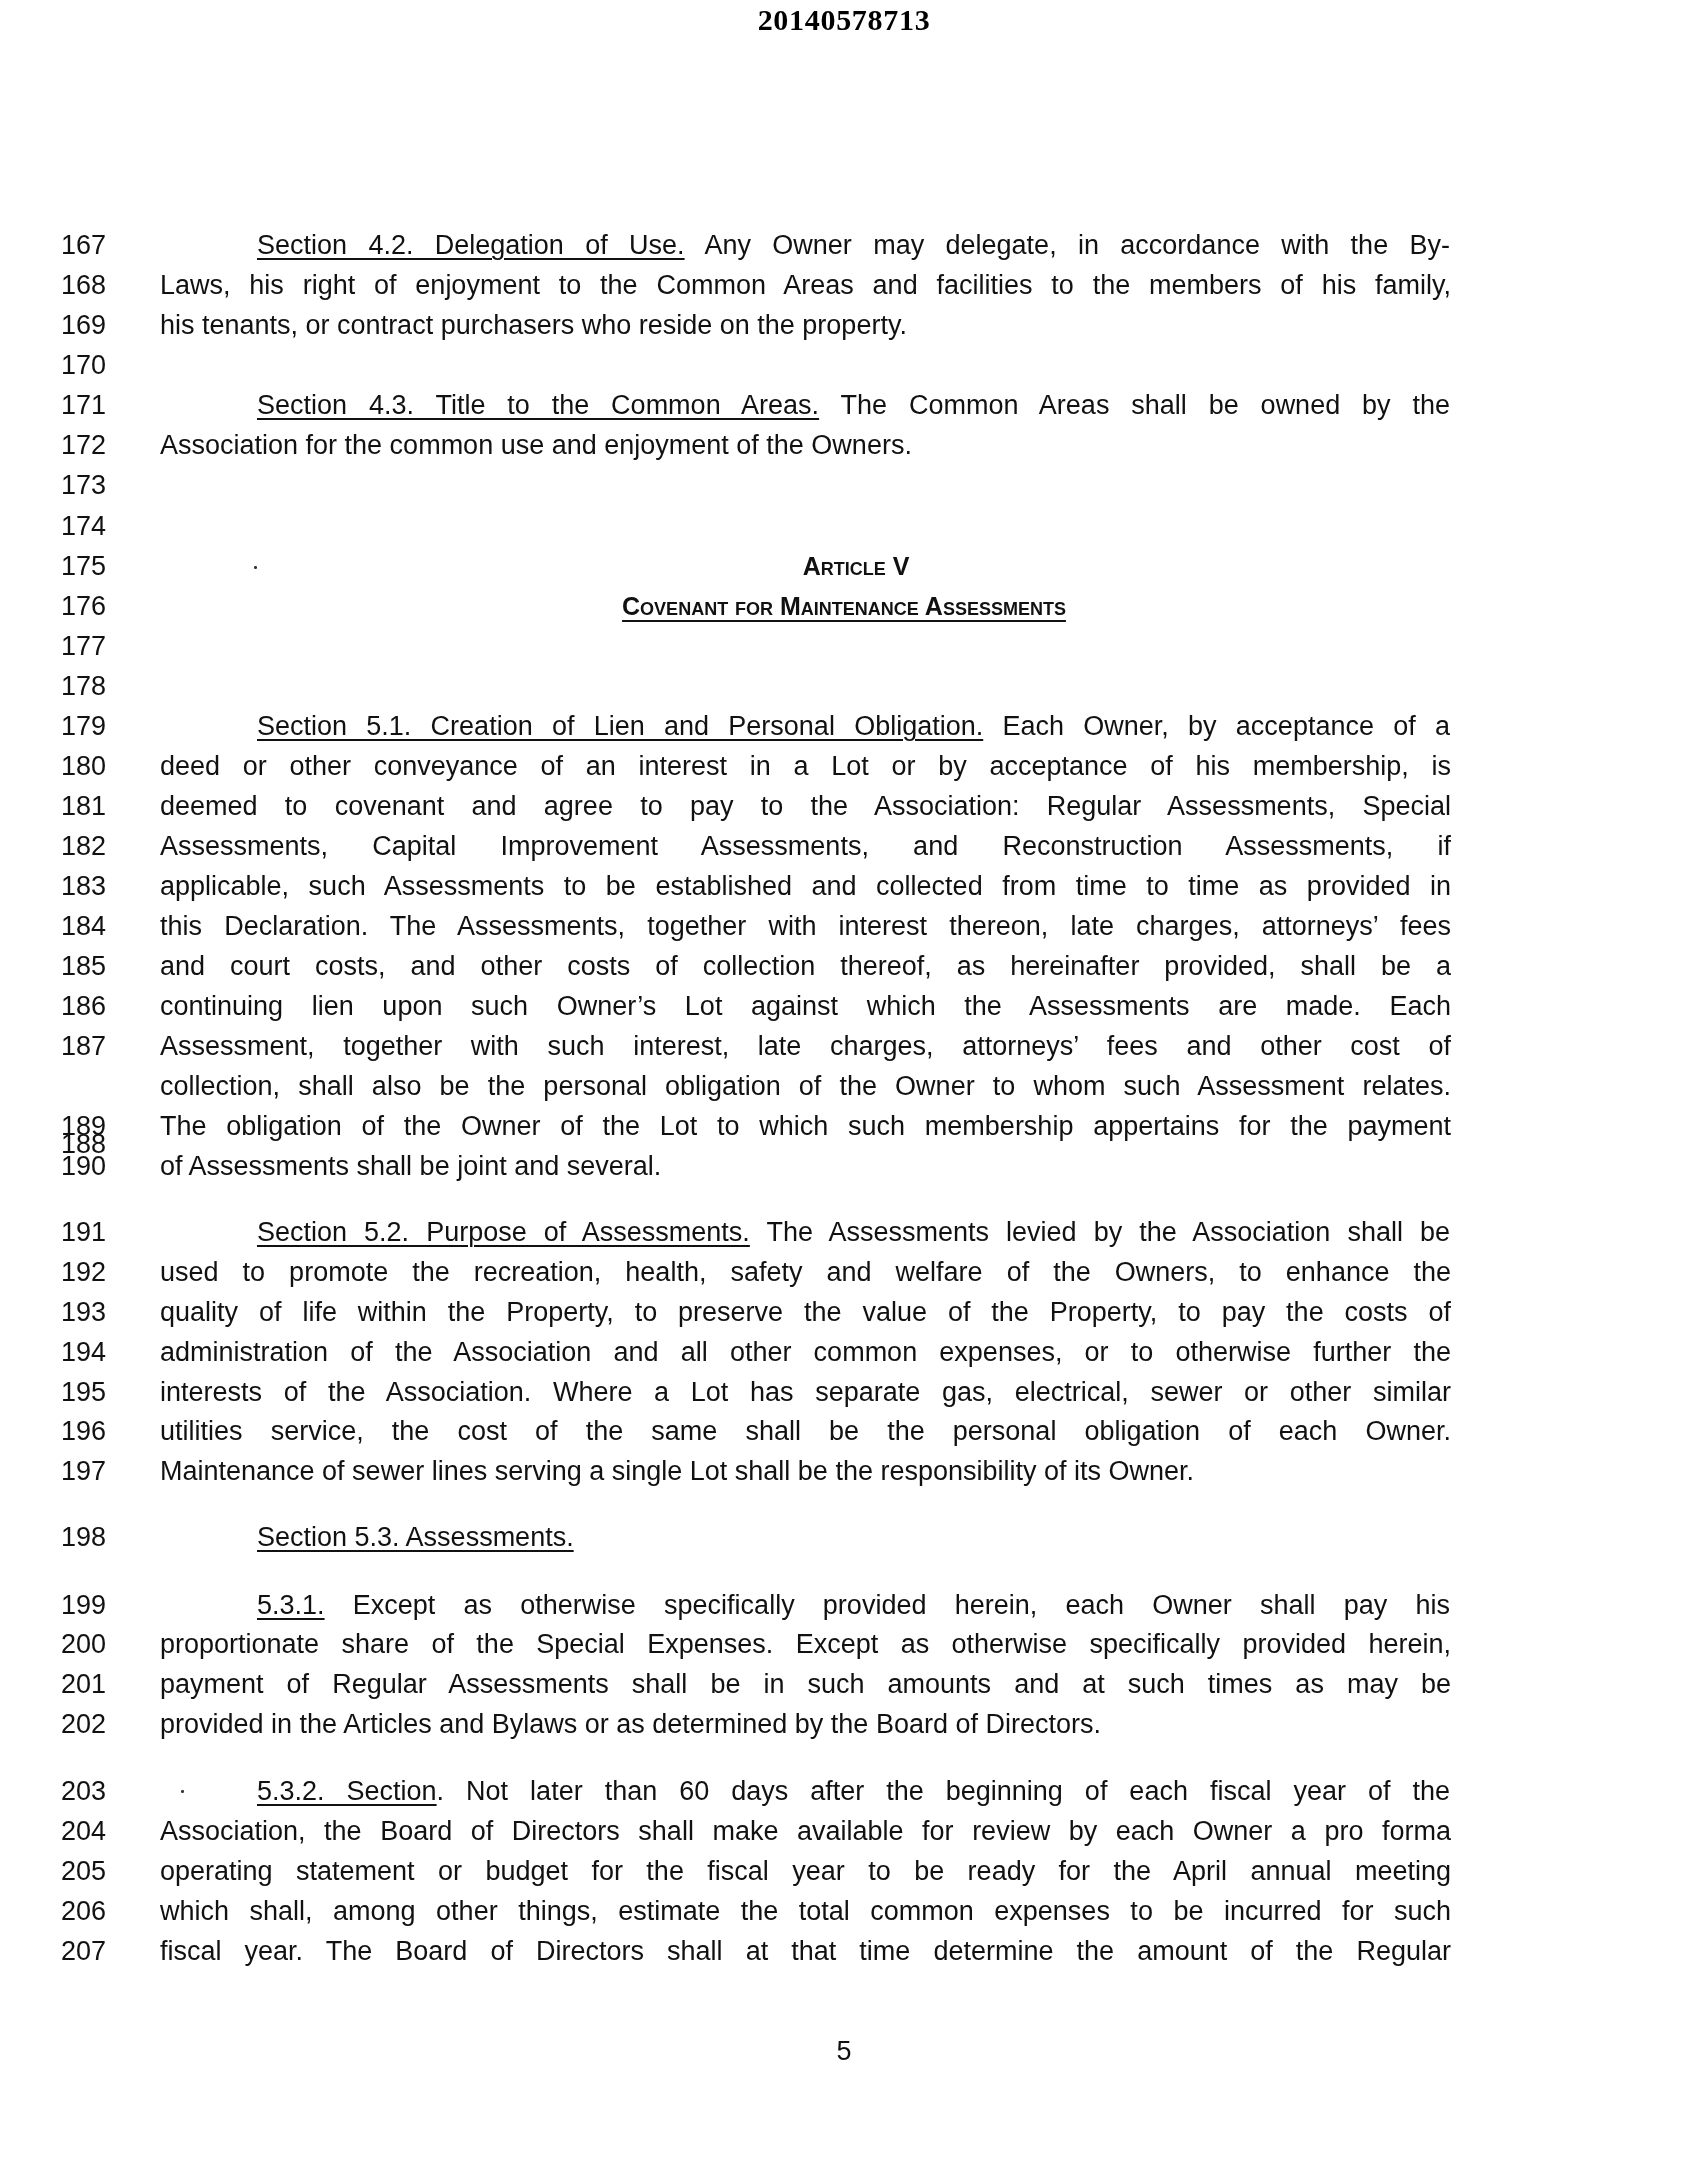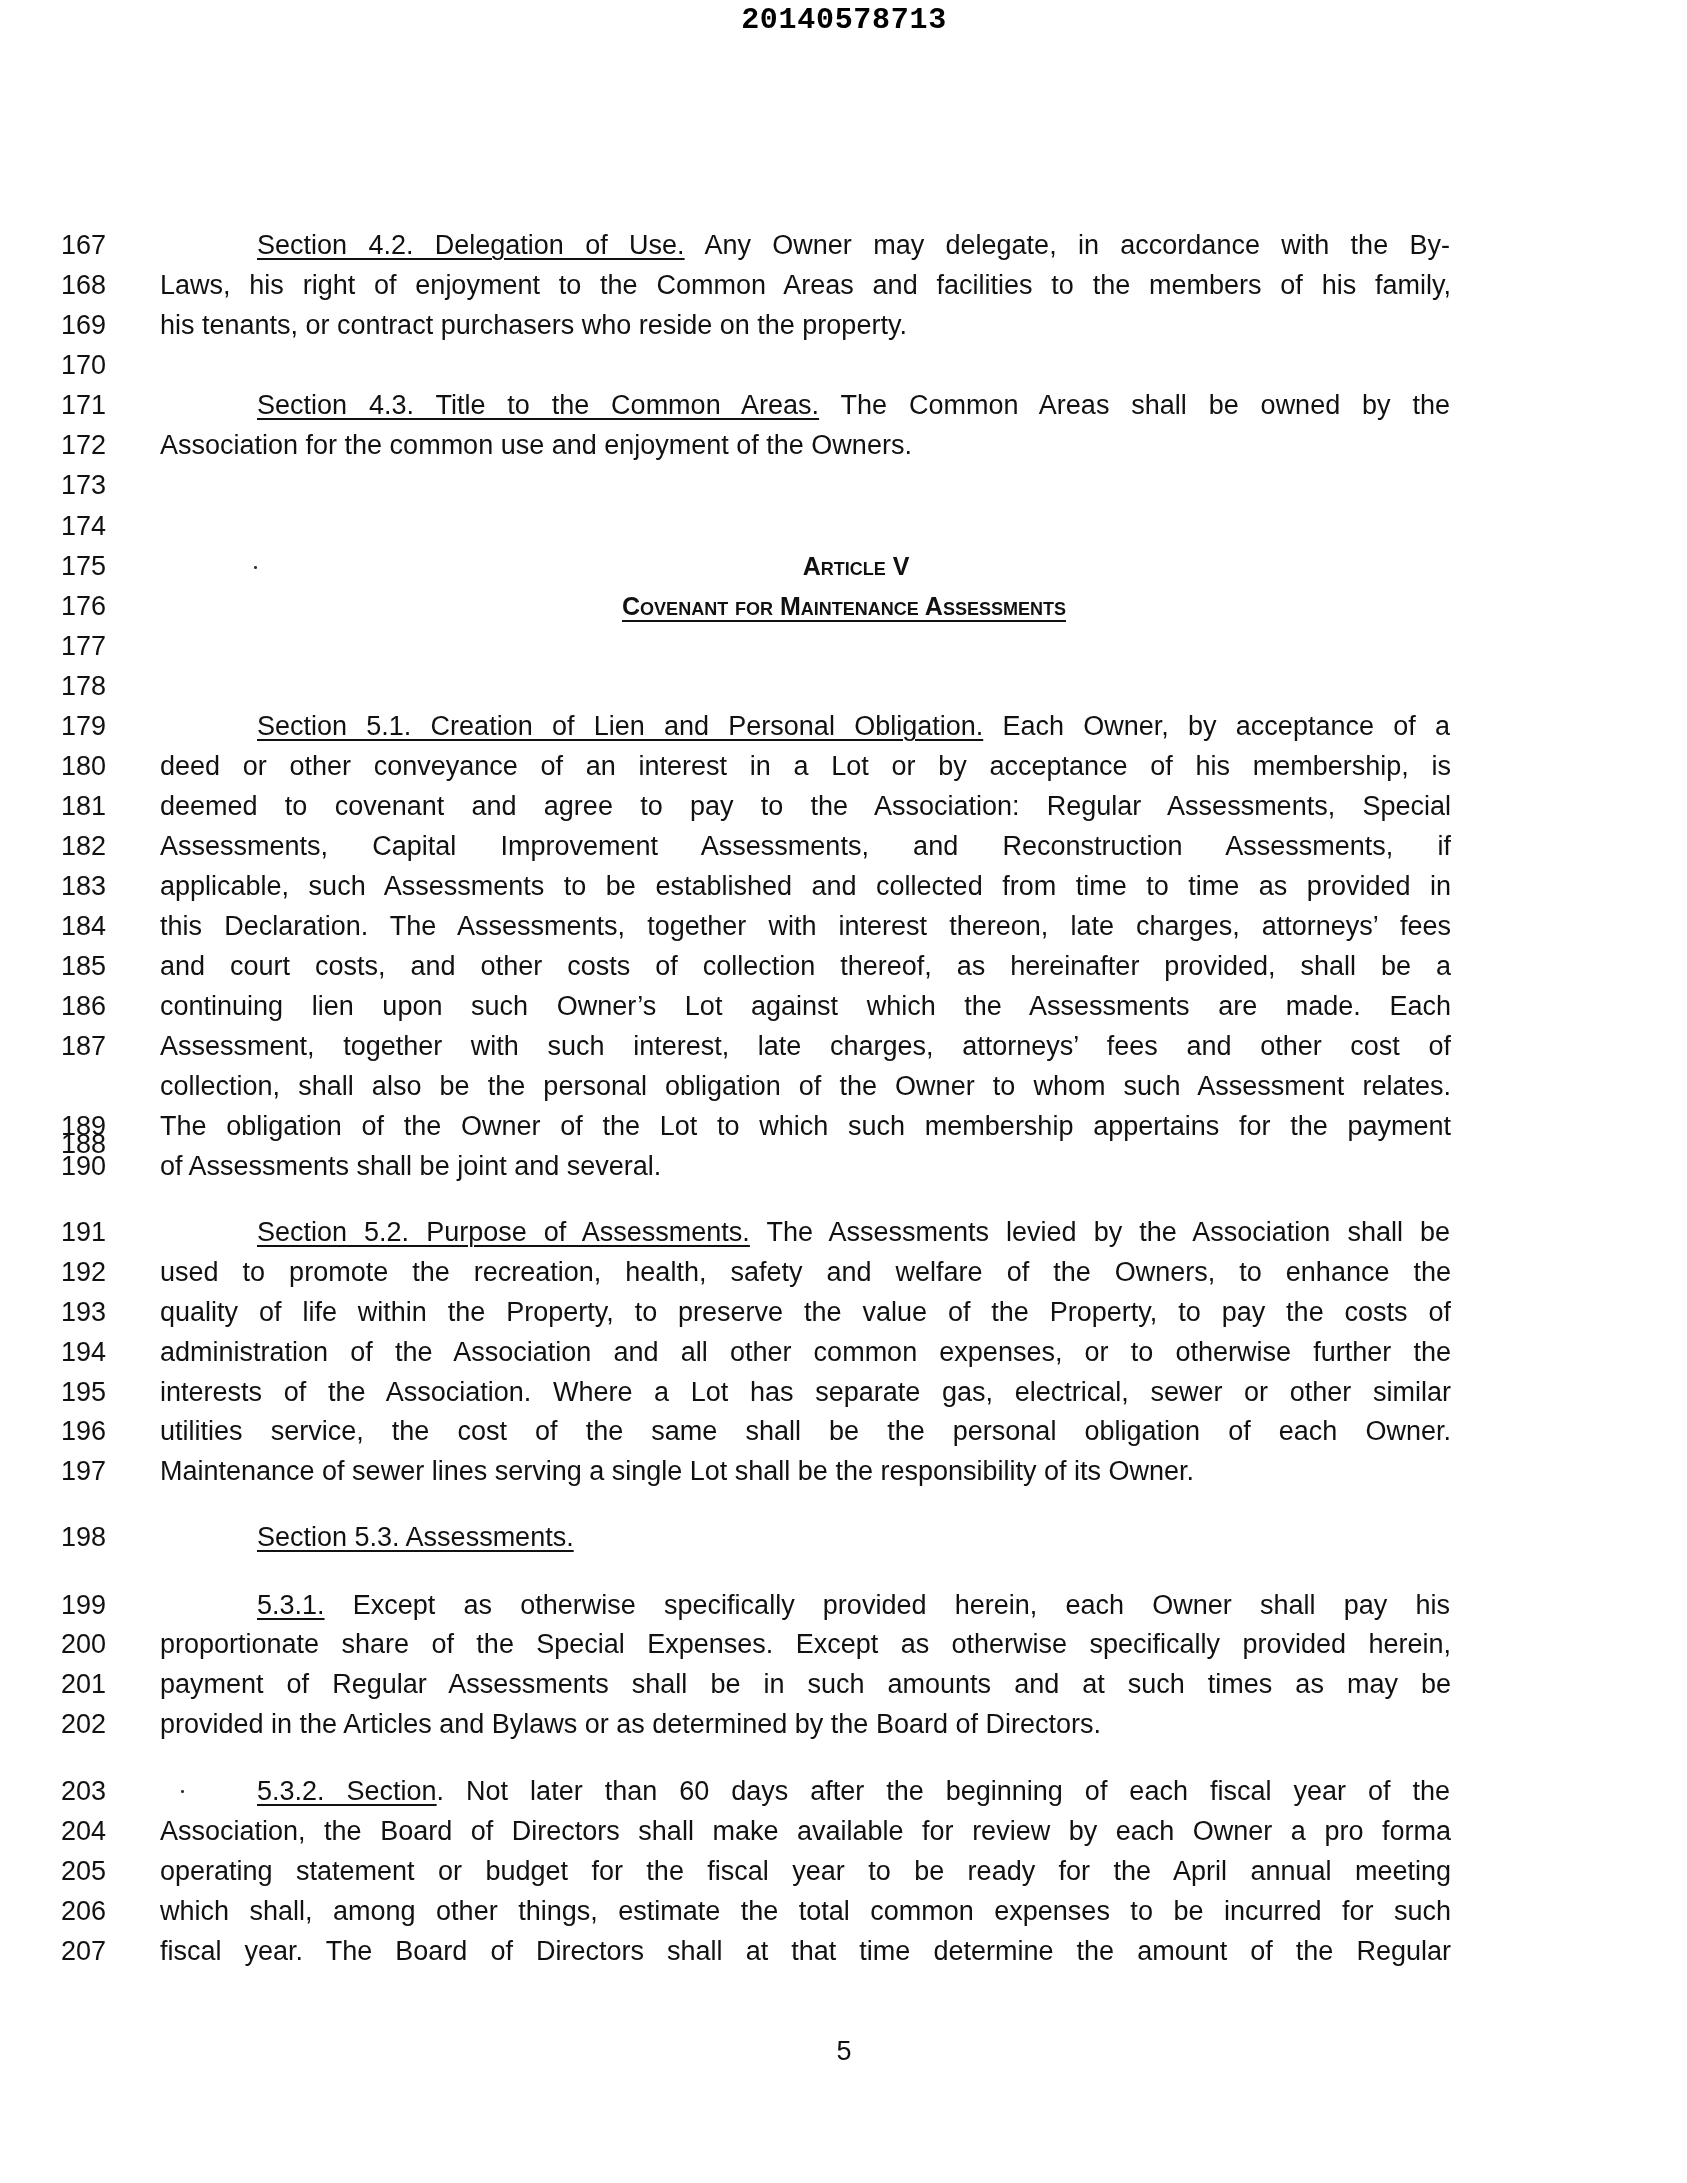--- a/index.html
+++ b/index.html
@@ -1,17 +1,17 @@
 <!DOCTYPE html>
 <html style="font-size:10.5px"><head>
 <meta charset="utf-8">
 <style>
   html, body { margin: 0; padding: 0; background: #ffffff; }
   body { width: 1688px; height: 2183px; position: relative; overflow: hidden; color: #111; font-family: "Liberation Sans", "DejaVu Sans", sans-serif; }
-  .doc-number { position: absolute; top: 2.6px; left: 0; width: 1688px; text-align: center; font-family: Liberation Mono, monospace; font-weight: bold; font-size: 30px; letter-spacing: 0.7px; color: #000; }
+  .doc-number { position: absolute; top: 2.6px; left: 0; width: 1688px; text-align: center; font-family: Liberation Serif, serif; font-weight: bold; font-size: 30px; letter-spacing: 0.7px; color: #000; }
   .ln { position: absolute; left: 40px; width: 66px; text-align: right; font-size: 27px; line-height: 33px; color: #111; }
   .tl { position: absolute; left: 160px; width: 1291px; font-size: 27px; line-height: 33px; white-space: nowrap; color: #111; }
   .tl.just { text-align: justify; text-align-last: justify; white-space: normal; height: 33px; overflow: hidden; }
   .tl.indent { left: 257px; width: 1193px; }
   .u { text-decoration: underline; text-underline-offset: 4px; text-decoration-thickness: 2px; }
   .heading { position: absolute; left: 0; width: 1688px; text-align: center; font-size: 25px; line-height: 33px; font-weight: bold; font-variant: small-caps; color: #111; }
   .heading.art { left: 12px; }
   .heading .hu { text-decoration: underline; text-underline-offset: 5.3px; text-decoration-thickness: 2px; }
   .page-num { position: absolute; top: 2036px; left: 0; width: 1688px; text-align: center; font-size: 27px; color: #111; }
   .speck { position: absolute; width: 2.6px; height: 2.6px; background: #333; border-radius: 1.3px; }

